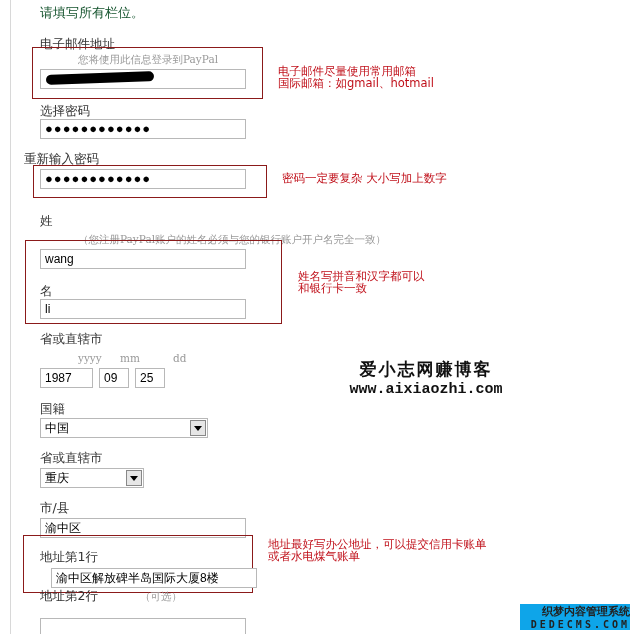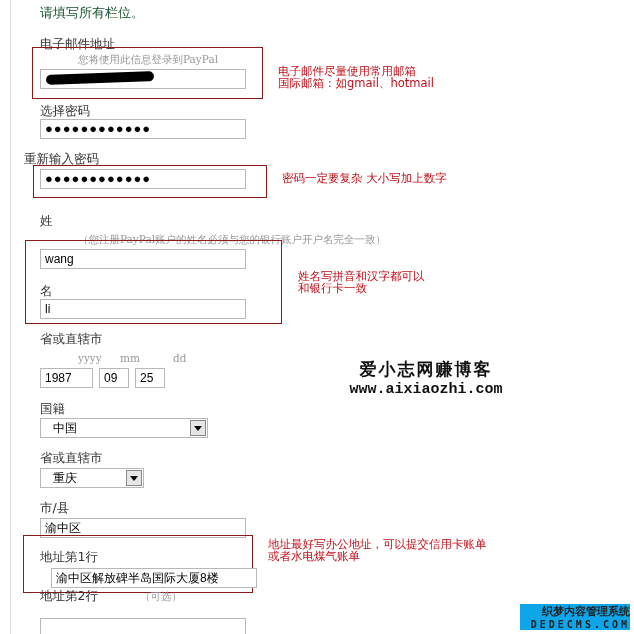--- a/index.html
+++ b/index.html
@@ -19,21 +19,21 @@
       border: 1px solid #b8b8b8; background: #fff;
       height: 20px; font-size: 12px; color: #000;
       padding: 1px 4px; line-height: 16px;
       font-family: "Liberation Sans", sans-serif;
       white-space: nowrap; overflow: hidden;
     }
     .pw { letter-spacing: 1px; font-size: 13px; font-weight: bold; line-height: 15px; }
     .select {
       position: absolute; box-sizing: border-box; border: 1px solid #b8b8b8;
       background: #fff; height: 20px; font-size: 12px; color: #000;
-      padding: 1px 12px; line-height: 16px; font-family: "Liberation Sans", sans-serif;
+      padding: 1px 4px; line-height: 16px; font-family: "Liberation Sans", sans-serif;
     }
     .select .arrow {
       position: absolute; right: 1px; top: 1px; width: 16px; height: 16px;
       box-sizing: border-box; border: 1px solid #888; background: #e6e6e6;
     }
     .select .arrow::after {
       content: ""; position: absolute; left: 3px; top: 5px;
       border-left: 4px solid transparent; border-right: 4px solid transparent;
       border-top: 5px solid #000;
     }

